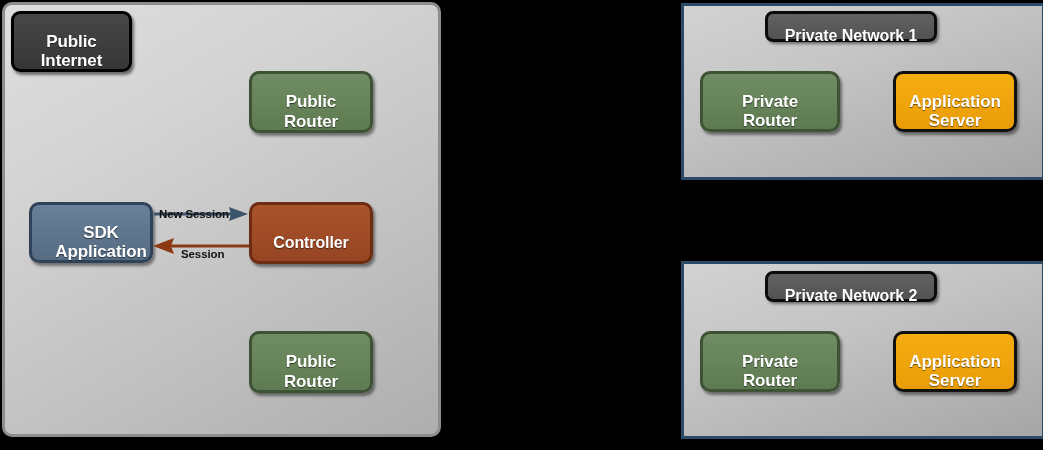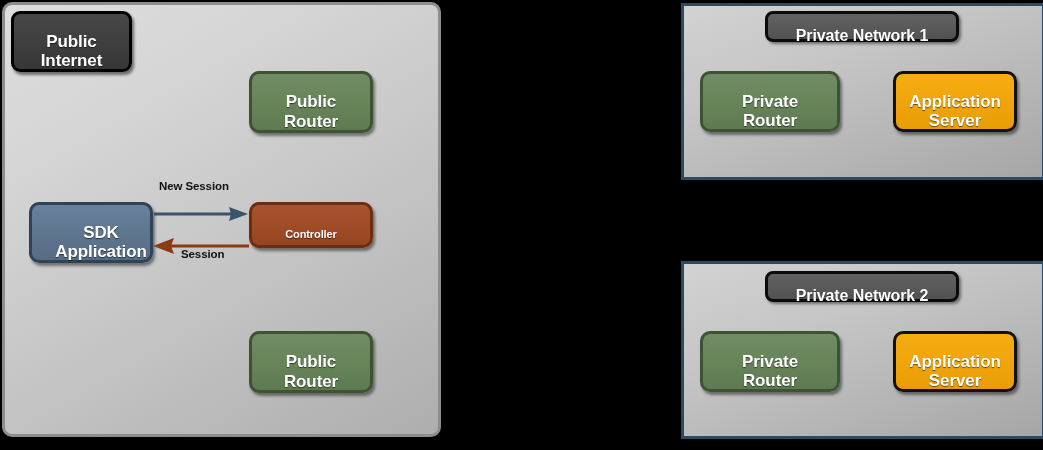--- a/index.html
+++ b/index.html
@@ -91,24 +91,24 @@
     background: linear-gradient(180deg, #f5ad11 0%, #f0a50c 50%, #e89d06 100%);
     border: 3px solid #111111;
     border-radius: 10px;
     box-shadow: 2px 3px 3px rgba(0,0,0,.45);
   }
 
   
   #public-internet   { left: 11px;  top: 11px;  width: 121px; height: 61px;  font-size: 17px; }
   #public-router-top { left: 249px; top: 71px;  width: 124px; height: 62px;  font-size: 17px; }
   #sdk-application   { left: 29px;  top: 202px; width: 124px; height: 61px;  font-size: 17px; padding-left: 20px; }
-  #controller        { left: 249px; top: 202px; width: 124px; height: 46px;  font-size: 11px; }
+  #controller        { left: 249px; top: 202px; width: 124px; height: 62px;  font-size: 16px; }
   #public-router-bot { left: 249px; top: 331px; width: 124px; height: 62px;  font-size: 17px; }
 
-  .pn-title   { width: 194px; height: 31px; font-size: 16px; }
+  .pn-title   { width: 172px; height: 31px; font-size: 16px; }
   .pn-router  { width: 140px; height: 61px; font-size: 17px; }
   .pn-server  { width: 124px; height: 61px; font-size: 17px; }
 
   #pn1-title  { left: 765px; top: 11px;  }
   #pn1-router { left: 700px; top: 71px;  }
   #pn1-server { left: 893px; top: 71px;  }
   #pn2-title  { left: 765px; top: 271px; align-items: center; }
   #pn2-router { left: 700px; top: 331px; }
   #pn2-server { left: 893px; top: 331px; }
 
@@ -122,21 +122,21 @@
 
   
   .edge-label {
     position: absolute;
     font-size: 11.5px;
     font-weight: bold;
     color: #111111;
     white-space: nowrap;
     letter-spacing: -0.1px;
   }
-  #label-new-session { left: 159px; top: 180px; text-align: center; }
+  #label-new-session { left: 159px; top: 208px; text-align: center; }
   #label-session     { left: 181px; top: 248px; }
 </style>
 </head>
 <body>
 
 <div id="public-panel"></div>
 
 <div class="node n-dark" id="public-internet">
   <span>Public
 Internet</span>

